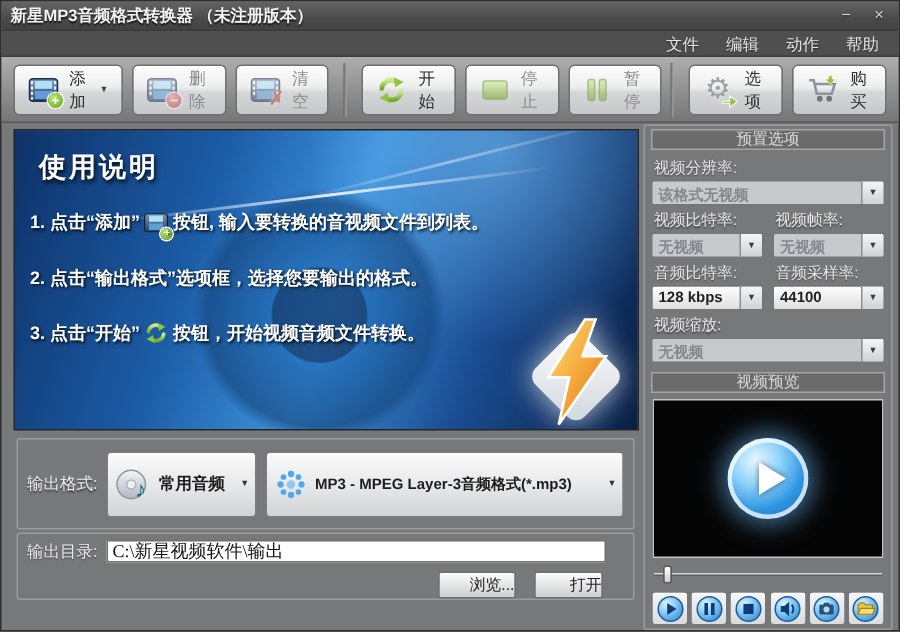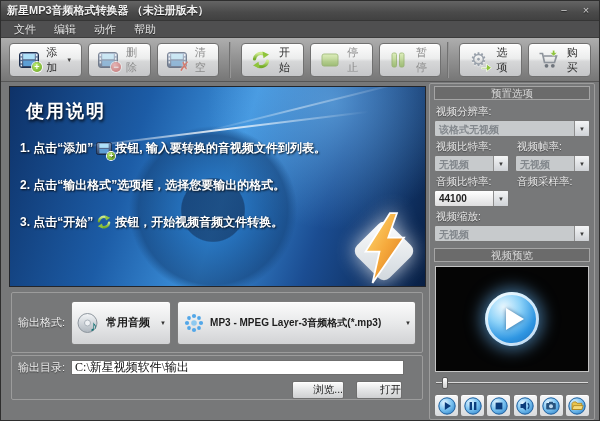--- a/index.html
+++ b/index.html
@@ -11,21 +11,21 @@
   .titlebar { height:20px; background:linear-gradient(#646464,#4a4a4a 60%,#414141);
     display:flex; align-items:center; padding:0 6px; border-bottom:1px solid #353535; }
   .title { color:#f2f2f2; font-size:11px; font-weight:bold; text-shadow:0 1px 1px rgba(0,0,0,.7); flex:1;
     white-space:nowrap; overflow:hidden; }
   .winbtns { display:flex; gap:8px; }
   .wbtn { color:#cfcfcf; font-size:11px; line-height:11px; width:14px; text-align:center; cursor:default;
     text-shadow:0 1px 1px rgba(0,0,0,.6); }
 
   
   .menubar { height:17px; background:#4f4f50; border-bottom:1px solid #3c3c3c;
-    display:flex; align-items:center; padding:0 4px; }
+    display:flex; align-items:center; padding:0 4px;justify-content:flex-end; }
   .menu-item { color:#e4e4e4; font-size:11px; padding:0 9px; text-shadow:0 1px 1px rgba(0,0,0,.5); }
 
   
   .toolbar { height:44px; background:linear-gradient(#aeaeae,#8e8e8e 55%,#767676);
     border-bottom:1px solid #565656; display:flex; align-items:center; padding:0 8px; gap:6px; }
   .tbtn { display:flex; align-items:center; gap:4px; height:34px; padding:0 9px;
     background:linear-gradient(#fdfdfd,#eceded 45%,#d6d7d8 55%,#c6c7c9);
     border:1px solid #707070; border-radius:4px; font-size:11px; color:#303030;
     box-shadow:inset 0 1px 0 #fff; cursor:default; font-family:inherit; }
   .tbtn.disabled { color:#8b8b8b; }
@@ -384,20 +384,24 @@
         <span class="carrow">▼</span>
       </div>
     </div>
 
     <div class="two">
       <div class="flabel">音频比特率:</div>
       <div class="flabel">音频采样率:</div>
     </div>
     <div class="two">
       <div class="combo">
+        <span class="cval">128 kbps</span>
+        <span class="carrow">▼</span>
+      </div>
+      <div class="combo">
         <span class="cval">44100</span>
         <span class="carrow">▼</span>
       </div>
     </div>
 
     <div class="flabel">视频缩放:</div>
     <div class="combo disabled">
       <span class="cval">无视频</span>
       <span class="carrow">▼</span>
     </div>

